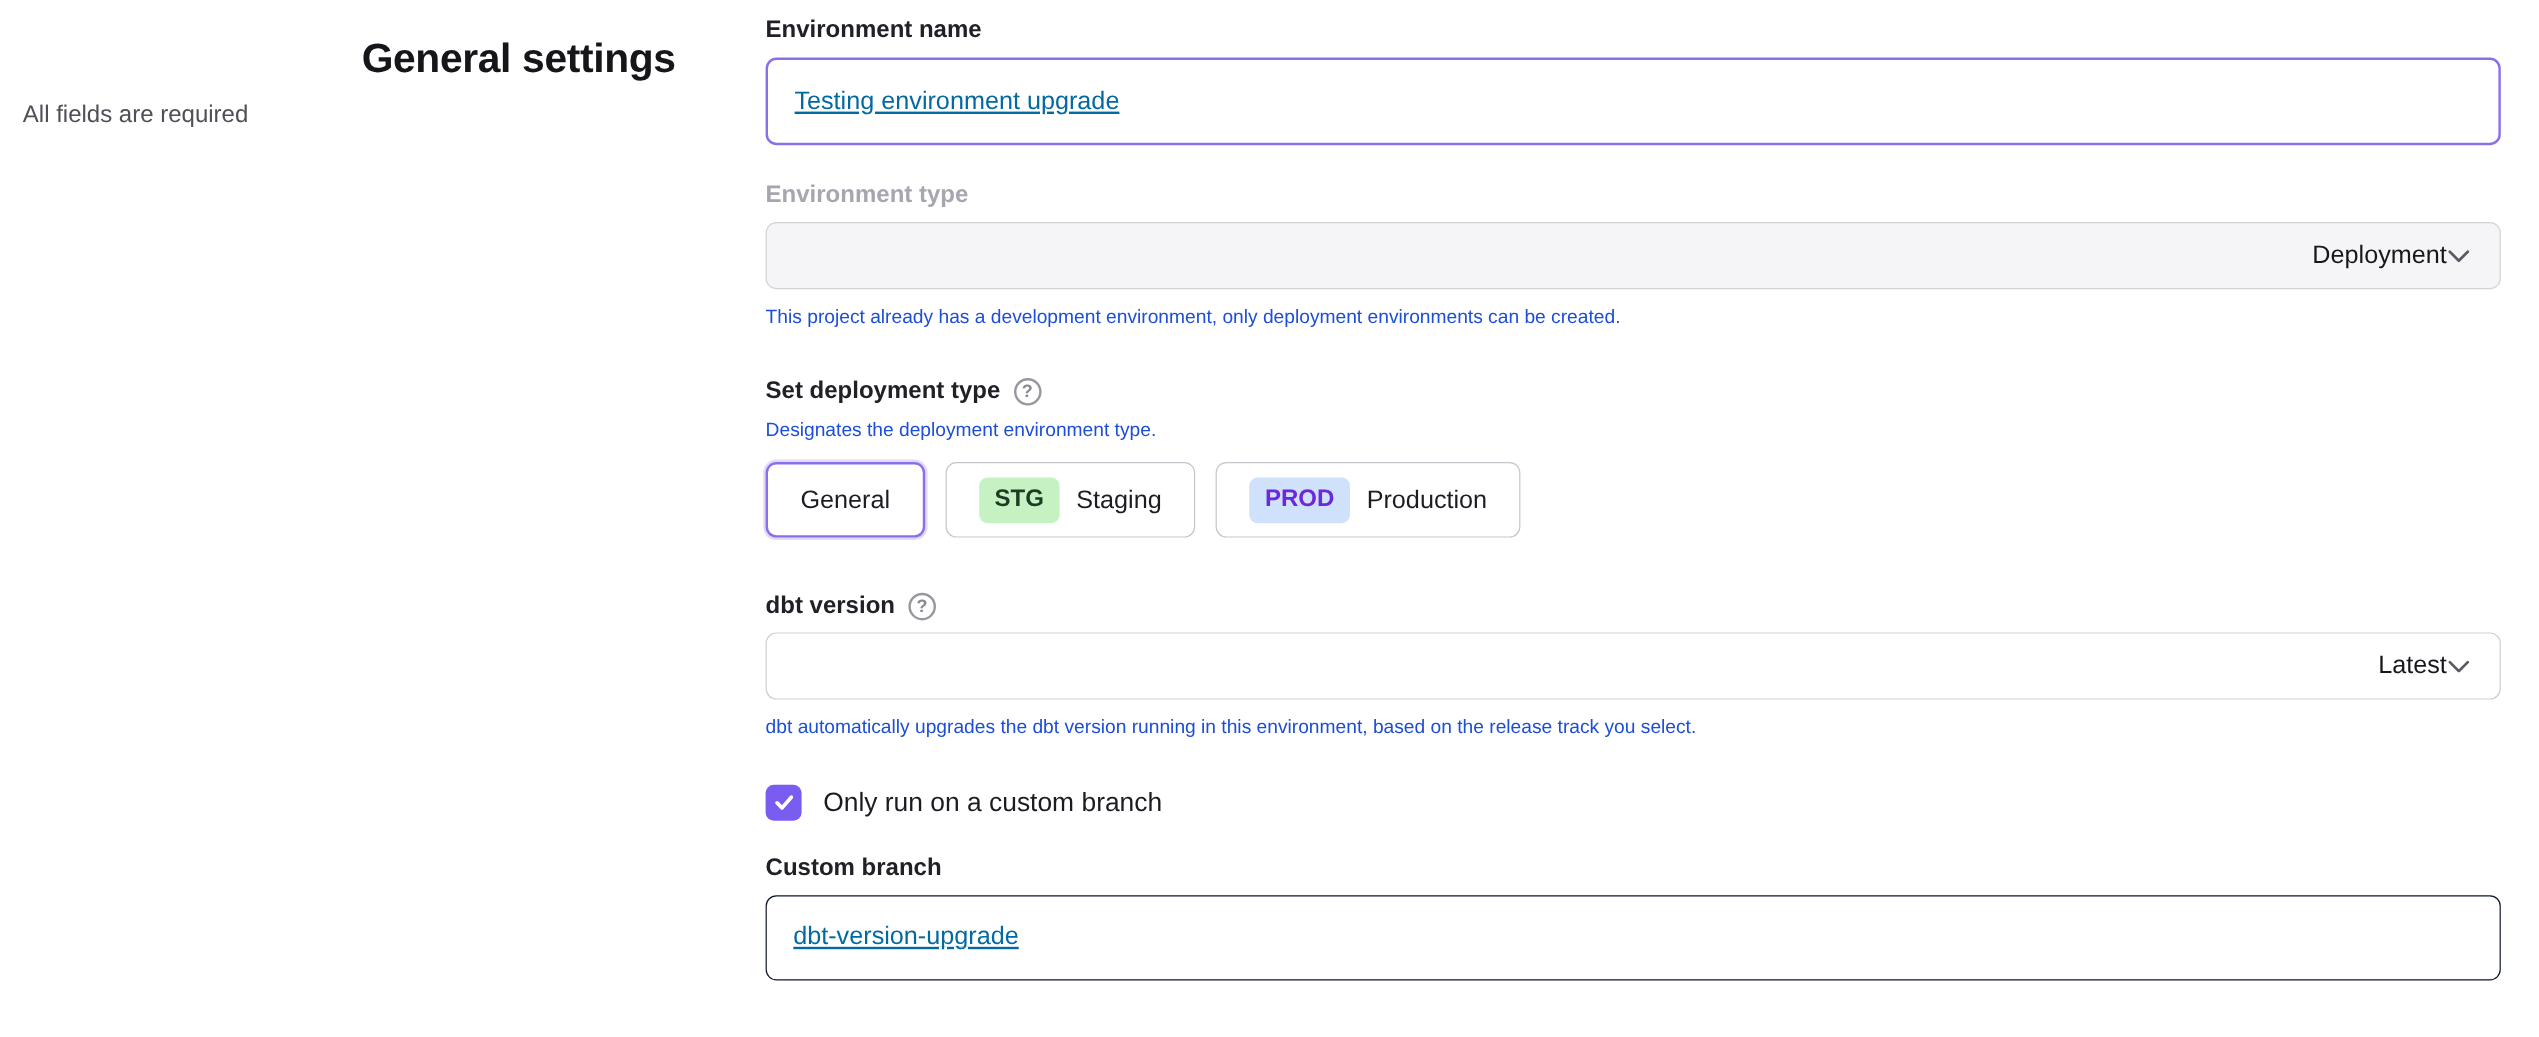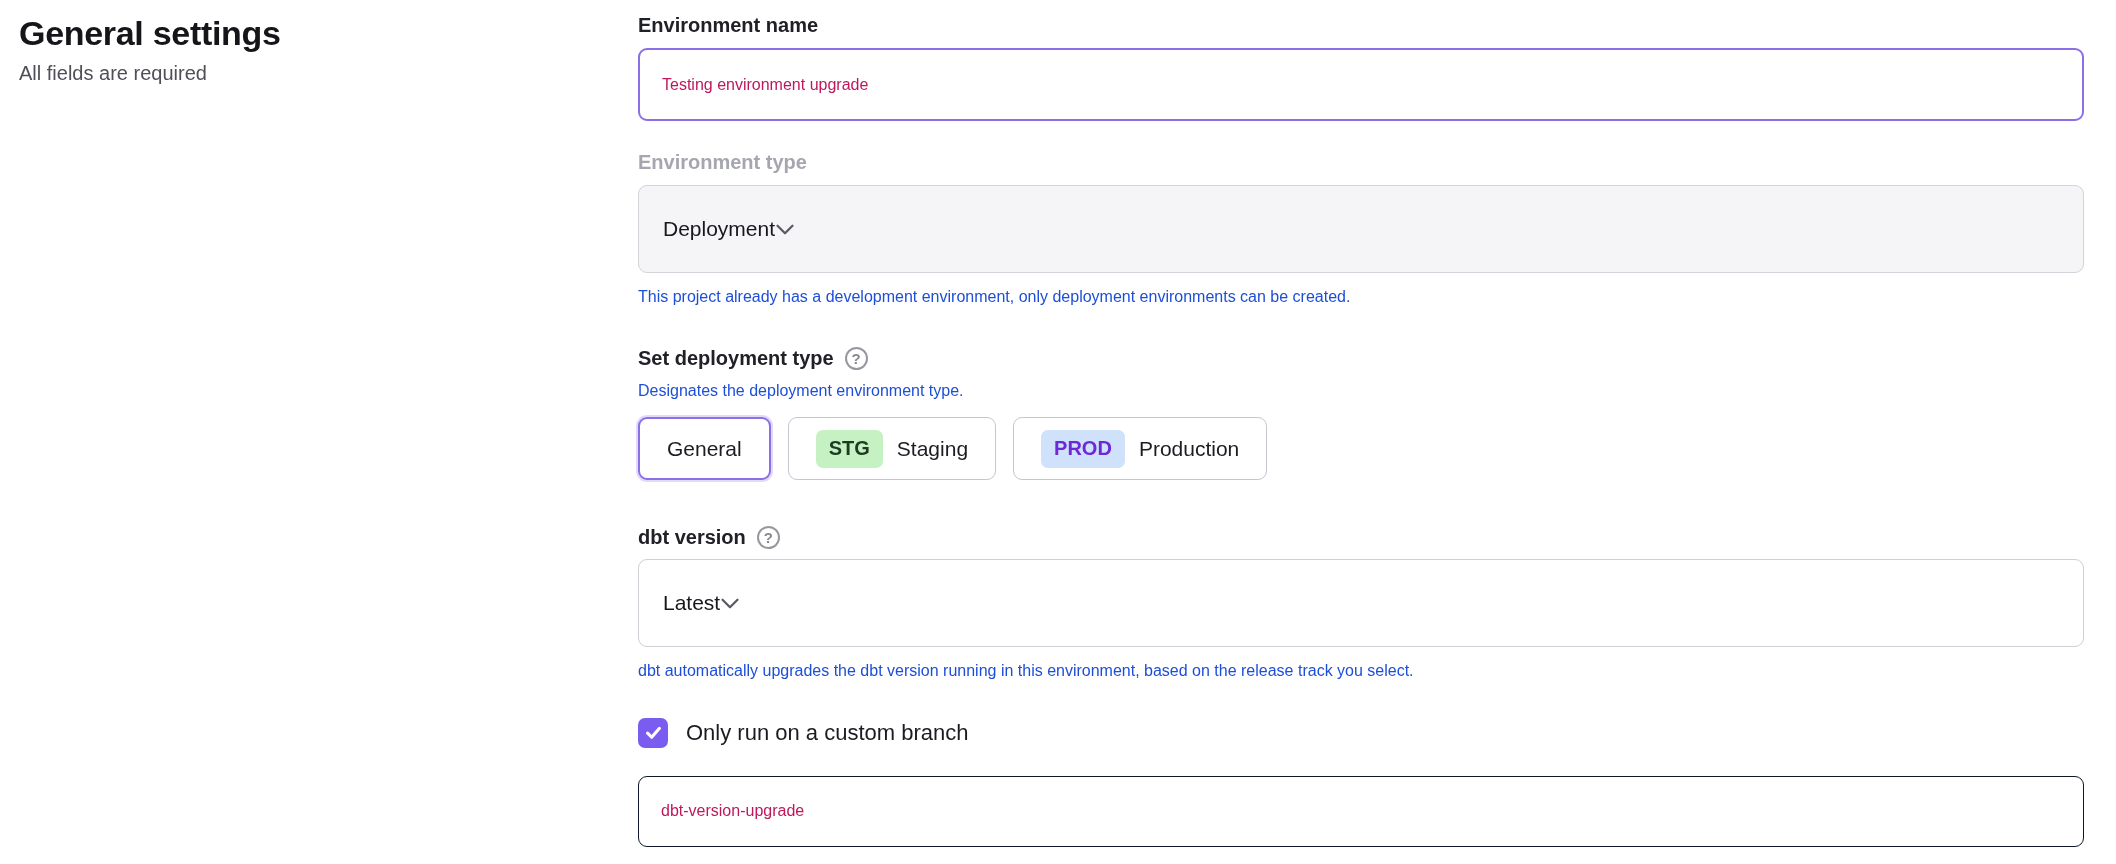--- a/index.html
+++ b/index.html
@@ -20,21 +20,22 @@
     --badge-stg-bg: #c5f1c3;
     --badge-prod-bg: #cfe1fb;
   }
 
   .page-header { position: absolute; left: 19px; top: 14px; width: 560px; }
   .page-title {
     font-size: 34px;
     font-weight: 700;
     color: #15151a;
     letter-spacing: -0.3px;
-    margin: 0;
+    margin: 16px;
+    text-align: right;
   }
   .page-subtitle {
     margin-top: 9px;
     font-size: 20px;
     color: #4f4f58;
   }
 
   .form { position: absolute; left: 638px; top: 14px; width: 1446px; }
 
   .field-label {
@@ -65,39 +66,40 @@
     justify-content: center;
     line-height: 1;
     cursor: default;
     flex: 0 0 auto;
   }
 
   .text-input {
     width: 100%;
     height: 73px;
     border-radius: 9px;
-    font-size: 16px;
+    font-size: 21px;
     font-family: "Liberation Sans", sans-serif;
-    color: #be185d;
+    color: #0369a1;
     padding: 0 22px;
     outline: none;
     background: #ffffff;
+    text-decoration: underline;
   }
   .text-input.focused { border: 2px solid var(--accent-border, #8b6fe9); }
   .text-input.plain { border: 1px solid #0f172a; height: 71px; }
 
   .select-box {
     width: 100%;
-    height: 88px;
+    height: 56px;
     border: 1px solid #cfcfd6;
     border-radius: 9px;
     background: #ffffff;
     display: flex;
     align-items: center;
-    justify-content: flex-start;
+    justify-content: flex-end;
     padding: 0 24px;
     font-size: 21px;
     color: #17171c;
     cursor: pointer;
   }
   .select-box.muted { background: #f5f5f7; border-color: #d3d3da; }
   .chevron { width: 20px; height: 13px; flex: 0 0 auto; }
 
   .helper-text {
     font-size: 16px;
@@ -226,16 +228,17 @@
       <div class="checkbox">
         <svg viewBox="0 0 16 16">
           <path d="M3 8.5 L6.5 12 L13 4.5" stroke="#ffffff" stroke-width="2.6" fill="none" stroke-linecap="round" stroke-linejoin="round"></path>
         </svg>
       </div>
       <span class="checkbox-label">Only run on a custom branch</span>
     </div>
   </div>
 
   <div class="group g6">
+    <div class="field-label">Custom branch</div>
     <input class="text-input plain" type="text" value="dbt-version-upgrade" style="">
   </div>
 
 </div>
 
 </body></html>

